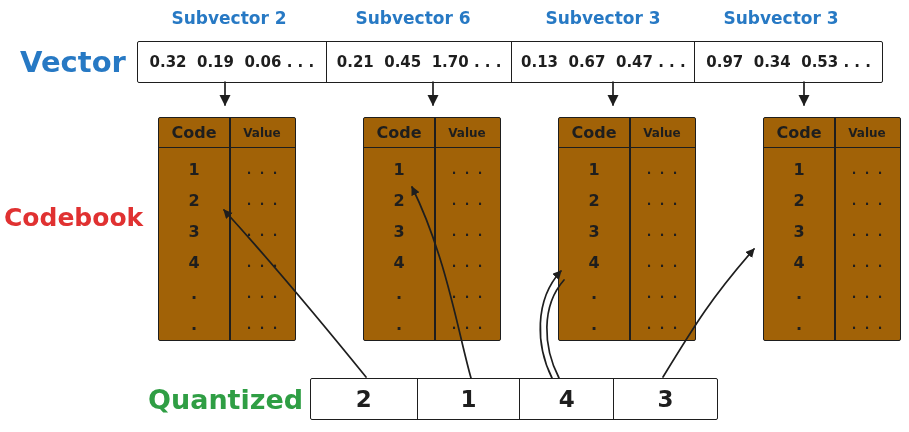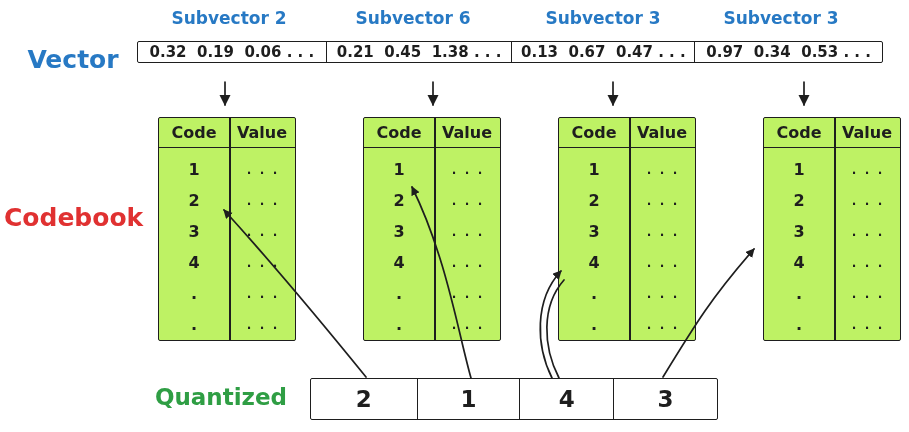--- a/index.html
+++ b/index.html
@@ -1,40 +1,40 @@
 <!DOCTYPE html>
 <html style="--blue: #2779c4; --red: #e03131; --green: #2f9e44; --ink: #1e1e1e;"><head>
 <meta charset="utf-8">
 <style>
   :root { --blue:#2779c4; --red:#e03131; --green:#2f9e44; --ink:#1e1e1e; }
   * { box-sizing: border-box; margin: 0; padding: 0; }
   body { background:#fff; font-family:"DejaVu Sans", sans-serif; color:var(--ink); }
   .canvas { position:relative; width:909px; height:432px; background:#fff; overflow:hidden; }
 
   .lbl { position:absolute; font-weight:700; text-align:center; white-space:nowrap; }
-  .vector-lbl    { left:14px;  top:45px;  width:118px; font-size:25px; color:var(--blue); }
+  .vector-lbl    { left:14px;  top:45px;  width:118px; font-size:29px; color:var(--blue); }
   .codebook-lbl  { left:4px;   top:203px; width:128px; font-size:25px; color:var(--red); }
-  .quantized-lbl { left:148px; top:384px; width:146px; font-size:23px; color:var(--green); }
+  .quantized-lbl { left:148px; top:384px; width:146px; font-size:27px; color:var(--green); }
 
   .sublbl { position:absolute; top:8px; transform:translateX(-50%); font-size:17px;
             font-weight:700; color:var(--blue); white-space:nowrap; }
 
-  .vbox { position:absolute; left:137px; top:41px; width:746px; height:22px;
+  .vbox { position:absolute; left:137px; top:41px; width:746px; height:42px;
           border:1.7px solid var(--ink); border-radius:2px; display:flex; background:#fff; }
   .vcell { display:flex; align-items:center; justify-content:center; font-size:15px;
            font-weight:600; white-space:pre; border-right:1.5px solid var(--ink); }
   .vcell:last-child { border-right:none; }
 
   .ctable { position:absolute; top:117px; width:138px; height:224px;
-            border:1.8px solid var(--ink); border-radius:2px; background:#bef264; }
+            border:1.8px solid var(--ink); border-radius:2px; background:#a16207; }
   .vline  { position:absolute; left:70px; top:0; bottom:0; width:1.5px; background:var(--ink); }
   .thead  { position:absolute; top:0; left:0; right:0; height:30px;
             border-bottom:1.6px solid var(--ink); display:flex; align-items:center; }
   .hcode  { width:70px; text-align:center; font-size:16px; font-weight:600; }
-  .hval   { flex:1; text-align:center; font-size:16px; font-weight:600; }
+  .hval   { flex:1; text-align:center; font-size:12px; font-weight:600; }
   .tbody  { position:absolute; top:32px; left:0; right:0; padding-top:4px; }
   .trow   { display:flex; align-items:center; height:31px; }
   .tcode  { width:70px; text-align:center; font-size:16px; font-weight:600; }
   .tval   { flex:1; text-align:center; font-size:12px; font-weight:700; white-space:pre; }
 
   .qbox  { position:absolute; left:310px; top:378px; width:408px; height:42px;
            border:1.8px solid var(--ink); border-radius:2px; display:flex; background:#fff; }
   .qcell { display:flex; align-items:center; justify-content:center; font-size:23px;
            font-weight:600; border-right:1.6px solid var(--ink); }
   .qcell:last-child { border-right:none; }
@@ -52,21 +52,21 @@
   <div class="lbl codebook-lbl">Codebook</div>
   <div class="lbl quantized-lbl">Quantized</div>
 
   <div class="sublbl" style="left:229px">Subvector 2</div>
   <div class="sublbl" style="left:413px">Subvector 6</div>
   <div class="sublbl" style="left:603px">Subvector 3</div>
   <div class="sublbl" style="left:781px">Subvector 3</div>
 
   <div class="vbox">
     <div class="vcell" style="flex:189">0.32  0.19  0.06 . . .</div>
-    <div class="vcell" style="flex:186">0.21  0.45  1.38 . . .</div>
+    <div class="vcell" style="flex:186">0.21  0.45  1.70 . . .</div>
     <div class="vcell" style="flex:183">0.13  0.67  0.47 . . .</div>
     <div class="vcell" style="flex:188">0.97  0.34  0.53 . . .</div>
   </div>
 
   <div class="ctable" style="left:158px">
     <div class="vline"></div>
     <div class="thead">
       <span class="hcode">Code</span>
       <span class="hval">Value</span>
     </div>

